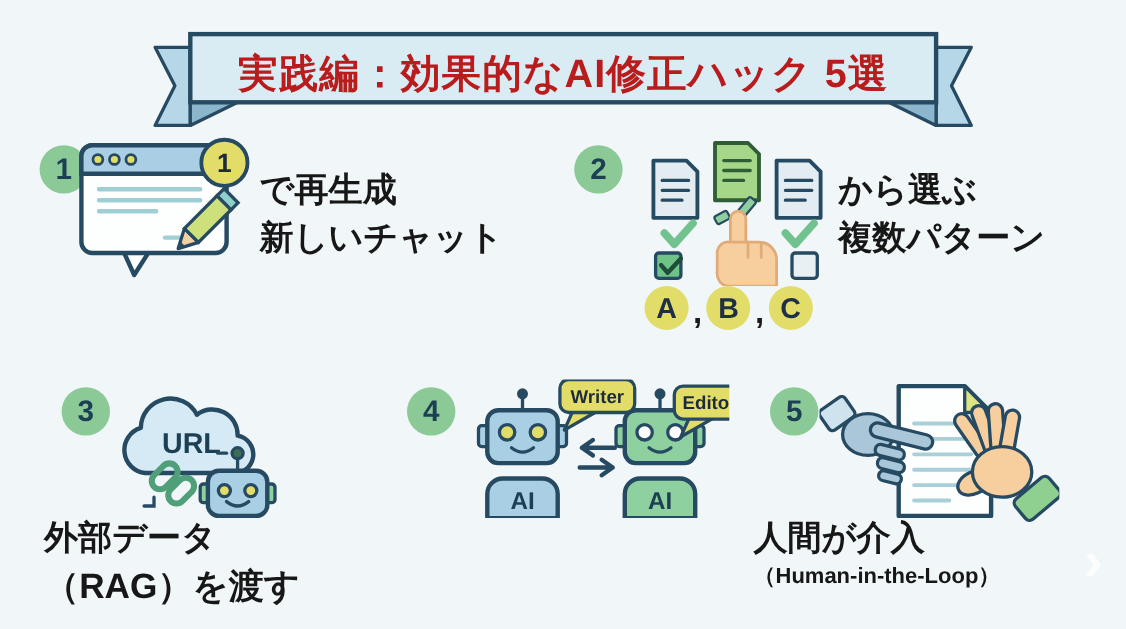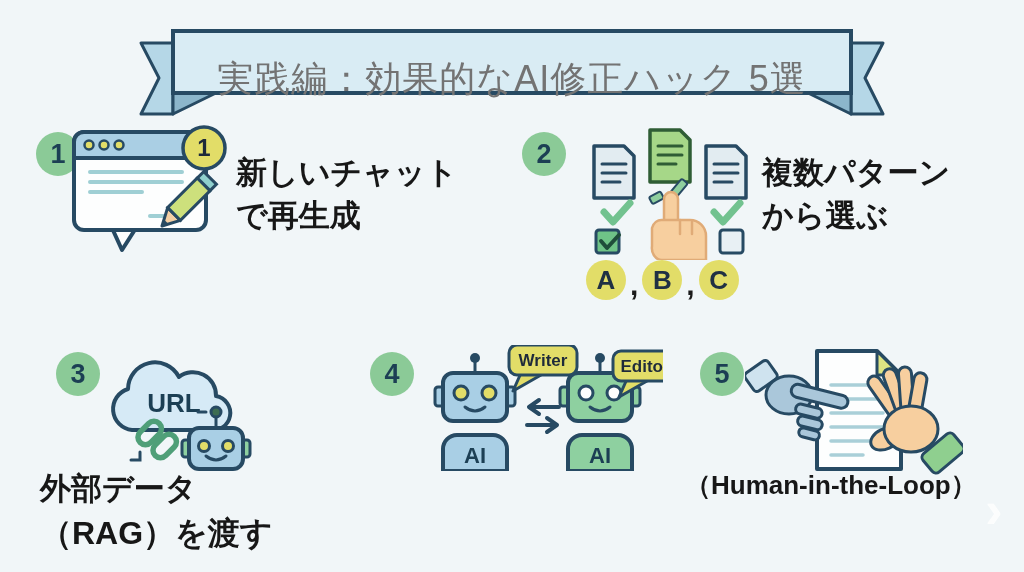--- a/index.html
+++ b/index.html
@@ -8,42 +8,42 @@
     background:#f1f6f8;
     font-family:"Liberation Sans","DejaVu Sans",sans-serif;
     position:relative;
   }
   .canvas{position:absolute;inset:0;width:1024px;height:572px;}
 
   
   .banner{position:absolute;left:138px;top:26px;width:748px;height:96px;}
   .banner svg{position:absolute;left:0;top:0;}
   .banner-title{
-    position:absolute;left:35px;top:22px;width:678px;height:62px;
-    display:flex;align-items:center;justify-content:center;
-    font-size:36px;font-weight:400;color:#737373;letter-spacing:1px;
+    position:absolute;left:35px;top:10px;width:678px;height:62px;
+    display:flex;align-items:center;justify-content:center;
+    font-size:36px;font-weight:700;color:#b91c1c;letter-spacing:1px;
     white-space:nowrap;
   }
 
   
   .num{
     position:absolute;width:44px;height:44px;border-radius:50%;
     background:#8bca97;color:#1c3f54;
     display:flex;align-items:center;justify-content:center;
     font-size:27px;font-weight:700;
   }
 
   
   .item-text{
     position:absolute;color:#171717;font-weight:700;
     font-size:31px;line-height:1.38;white-space:nowrap;
   }
   .item-text .sub{font-size:32px;}
   .center{text-align:left;}
-  .hitl .sub{font-size:26px;letter-spacing:0px;}
+  .hitl .sub{font-size:20px;letter-spacing:0px;}
 
   
   .abc-row{
     position:absolute;left:586px;top:260px;
     display:flex;align-items:center;gap:4px;
   }
   .abc-badge{
     width:40px;height:40px;border-radius:50%;background:#e2dd68;
     display:flex;align-items:center;justify-content:center;
     font-size:26px;font-weight:700;color:#203044;
@@ -100,22 +100,22 @@
       <polygon points="0,0 17,-9 17,9" fill="#f3cfa4" stroke="#274a63" stroke-width="3" stroke-linejoin="round"></polygon>
       <polygon points="0,0 6,-3.2 6,3.2" fill="#274a63"></polygon>
       <rect x="17" y="-9" width="42" height="18" fill="#cde07c" stroke="#274a63" stroke-width="3"></rect>
       <rect x="59" y="-9" width="9" height="18" fill="#8fd0cd" stroke="#274a63" stroke-width="3"></rect>
     </g>
 
     <circle cx="142" cy="24" r="21" fill="#e2dd68" stroke="#274a63" stroke-width="3.5"></circle>
     <text x="142" y="32" text-anchor="middle" font-size="24" font-weight="700" fill="#1e2a3a">1</text>
   </svg>
   <div class="item-text" style="left:236px;top:152px;">
+    <div>で再生成</div>
     <div>新しいチャット</div>
-    <div>で再生成</div>
   </div>
 
   <div class="num" style="left:522px;top:132px;">2</div>
   <svg style="position:absolute;left:580px;top:128px;" width="180" height="132" viewBox="0 0 180 132">
 
     <g>
       <path d="M14,18 h30 l10,10 v42 h-40 z" fill="#e2ecf1" stroke="#274a63" stroke-width="3.5" stroke-linejoin="round"></path>
       <path d="M22,36 H46 M22,45 H46 M22,54 H40" stroke="#274a63" stroke-width="3" stroke-linecap="round"></path>
     </g>
 
@@ -140,22 +140,22 @@
     <rect x="70" y="66" width="13" height="8" rx="2" transform="rotate(-28 76 70)" fill="#8fcf9e" stroke="#274a63" stroke-width="2"></rect>
     <rect x="90" y="56" width="18" height="8" rx="2" transform="rotate(-50 99 60)" fill="#8fcf9e" stroke="#274a63" stroke-width="2"></rect>
 
     <g>
       <rect x="84" y="64" width="14" height="40" rx="7" fill="#f7cf9f" stroke="#e0ab77" stroke-width="2.5"></rect>
       <path d="M72,100 a10,12 0 0 1 10,-8 h28 a16,16 0 0 1 16,16 v24 h-44 a10,12 0 0 1 -10,-14 z" fill="#f7cf9f" stroke="#e0ab77" stroke-width="2.5"></path>
       <path d="M100,92 v14 M112,94 v12" stroke="#e0ab77" stroke-width="2.5" stroke-linecap="round"></path>
     </g>
   </svg>
   <div class="item-text" style="left:762px;top:152px;">
+    <div>から選ぶ</div>
     <div>複数パターン</div>
-    <div>から選ぶ</div>
   </div>
   <div class="abc-row">
     <div class="abc-badge">A</div>
     <div class="abc-comma">,</div>
     <div class="abc-badge">B</div>
     <div class="abc-comma">,</div>
     <div class="abc-badge">C</div>
   </div>
 
   <div class="num" style="left:56px;top:352px;">3</div>
@@ -258,18 +258,19 @@
         <rect x="0" y="-6" width="46" height="13" rx="6.5" transform="translate(126,32) rotate(55)"></rect>
         <rect x="0" y="-6" width="50" height="13" rx="6.5" transform="translate(143,24) rotate(70)"></rect>
         <rect x="0" y="-6" width="50" height="13" rx="6.5" transform="translate(160,22) rotate(86)"></rect>
         <rect x="0" y="-6" width="44" height="13" rx="6.5" transform="translate(177,28) rotate(100)"></rect>
         <ellipse cx="140" cy="94" rx="15" ry="10" transform="rotate(-25 140 94)"></ellipse>
         <ellipse cx="166" cy="84" rx="27" ry="23"></ellipse>
       </g>
     </g>
   </svg>
   <div class="item-text center hitl" style="left:685px;top:468px;width:330px;">
+    <div>人間が介入</div>
     <div class="sub">（Human-in-the-Loop）</div>
   </div>
 
   <div class="next-chevron">›</div>
 
 </div>
 
 </body></html>

